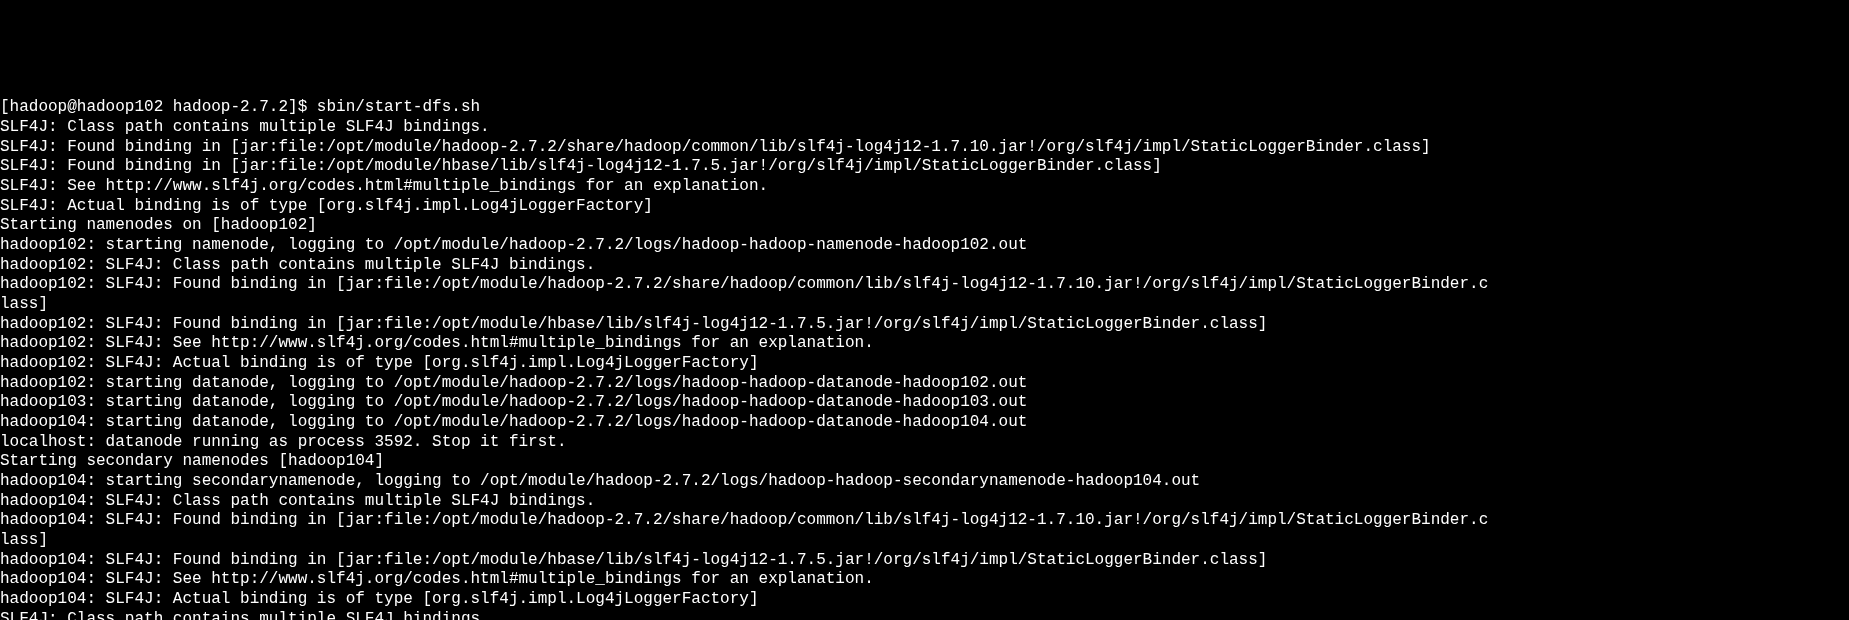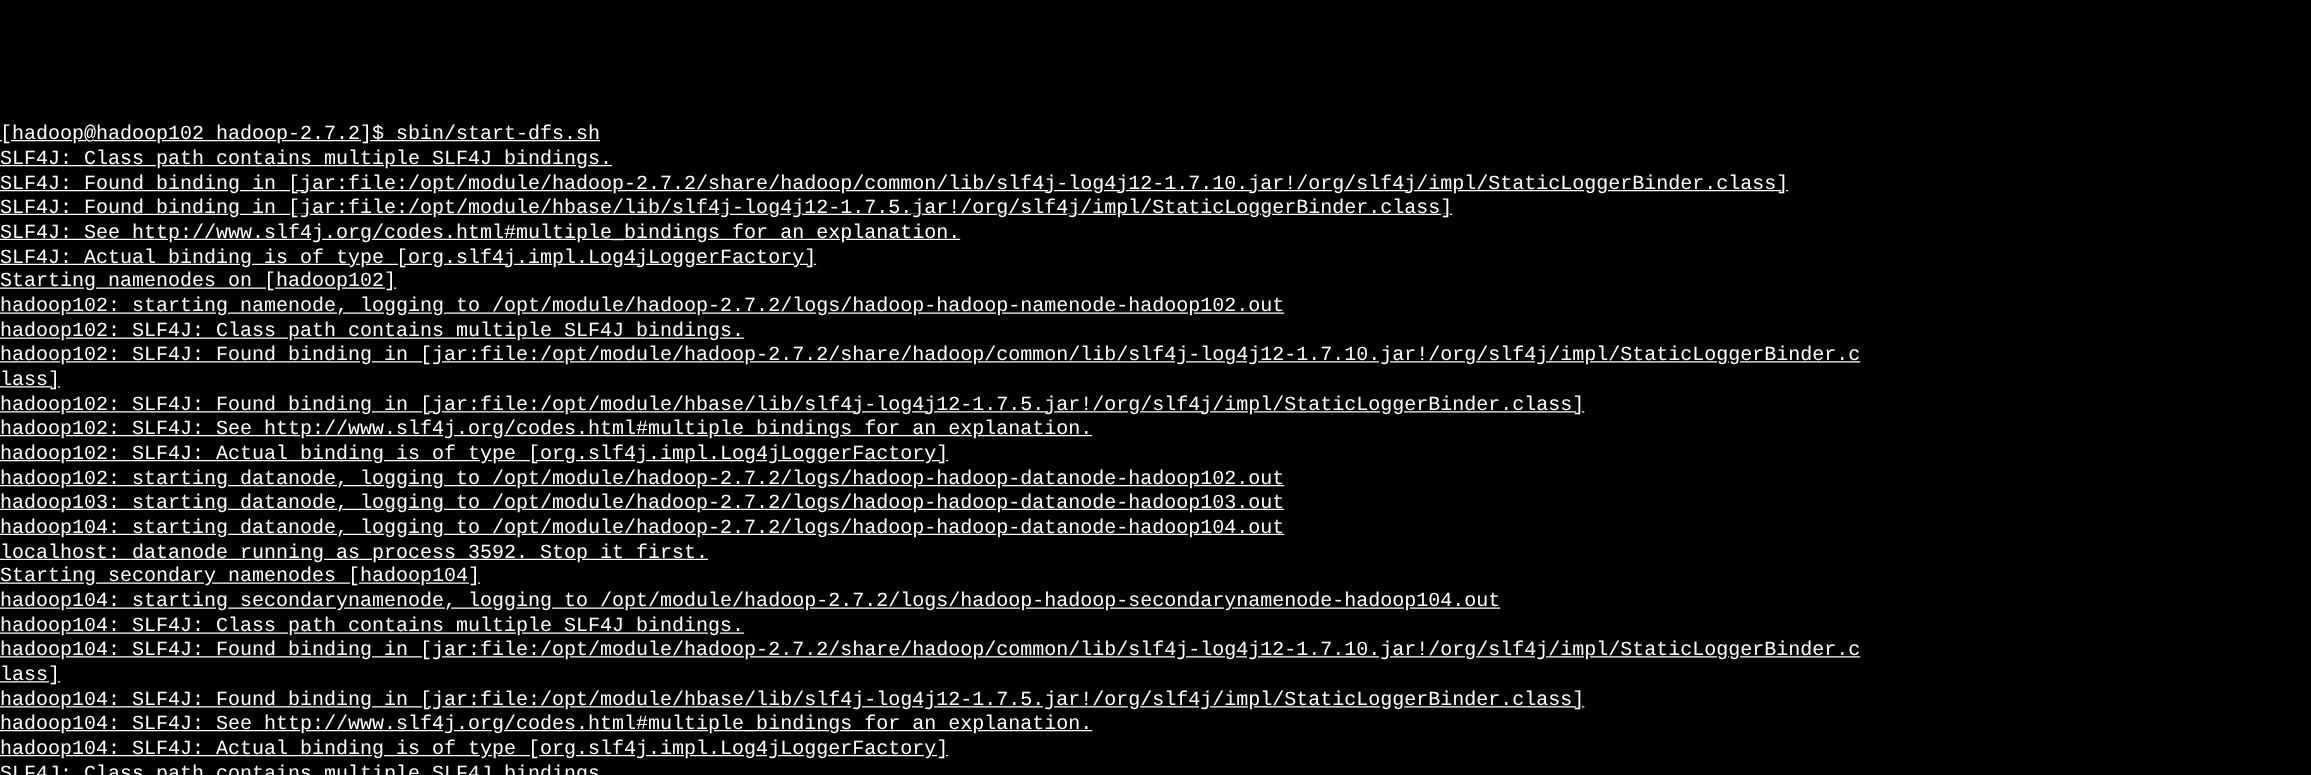--- a/index.html
+++ b/index.html
@@ -13,21 +13,20 @@
     white-space: pre;
     overflow: hidden;
     width: 1849px;
     height: 620px;
   }
   .terminal {
     padding: 0;
   }
   .line {
     display: block;
-    text-decoration: underline;
   }
 </style>
 </head>
 <body>
 
 
 
 <div class="terminal" id="terminal-container"><span class="line">[hadoop@hadoop102 hadoop-2.7.2]$ sbin/start-dfs.sh</span><span class="line">SLF4J: Class path contains multiple SLF4J bindings.</span><span class="line">SLF4J: Found binding in [jar:file:/opt/module/hadoop-2.7.2/share/hadoop/common/lib/slf4j-log4j12-1.7.10.jar!/org/slf4j/impl/StaticLoggerBinder.class]</span><span class="line">SLF4J: Found binding in [jar:file:/opt/module/hbase/lib/slf4j-log4j12-1.7.5.jar!/org/slf4j/impl/StaticLoggerBinder.class]</span><span class="line">SLF4J: See http://www.slf4j.org/codes.html#multiple_bindings for an explanation.</span><span class="line">SLF4J: Actual binding is of type [org.slf4j.impl.Log4jLoggerFactory]</span><span class="line">Starting namenodes on [hadoop102]</span><span class="line">hadoop102: starting namenode, logging to /opt/module/hadoop-2.7.2/logs/hadoop-hadoop-namenode-hadoop102.out</span><span class="line">hadoop102: SLF4J: Class path contains multiple SLF4J bindings.</span><span class="line">hadoop102: SLF4J: Found binding in [jar:file:/opt/module/hadoop-2.7.2/share/hadoop/common/lib/slf4j-log4j12-1.7.10.jar!/org/slf4j/impl/StaticLoggerBinder.c</span><span class="line">lass]</span><span class="line">hadoop102: SLF4J: Found binding in [jar:file:/opt/module/hbase/lib/slf4j-log4j12-1.7.5.jar!/org/slf4j/impl/StaticLoggerBinder.class]</span><span class="line">hadoop102: SLF4J: See http://www.slf4j.org/codes.html#multiple_bindings for an explanation.</span><span class="line">hadoop102: SLF4J: Actual binding is of type [org.slf4j.impl.Log4jLoggerFactory]</span><span class="line">hadoop102: starting datanode, logging to /opt/module/hadoop-2.7.2/logs/hadoop-hadoop-datanode-hadoop102.out</span><span class="line">hadoop103: starting datanode, logging to /opt/module/hadoop-2.7.2/logs/hadoop-hadoop-datanode-hadoop103.out</span><span class="line">hadoop104: starting datanode, logging to /opt/module/hadoop-2.7.2/logs/hadoop-hadoop-datanode-hadoop104.out</span><span class="line">localhost: datanode running as process 3592. Stop it first.</span><span class="line">Starting secondary namenodes [hadoop104]</span><span class="line">hadoop104: starting secondarynamenode, logging to /opt/module/hadoop-2.7.2/logs/hadoop-hadoop-secondarynamenode-hadoop104.out</span><span class="line">hadoop104: SLF4J: Class path contains multiple SLF4J bindings.</span><span class="line">hadoop104: SLF4J: Found binding in [jar:file:/opt/module/hadoop-2.7.2/share/hadoop/common/lib/slf4j-log4j12-1.7.10.jar!/org/slf4j/impl/StaticLoggerBinder.c</span><span class="line">lass]</span><span class="line">hadoop104: SLF4J: Found binding in [jar:file:/opt/module/hbase/lib/slf4j-log4j12-1.7.5.jar!/org/slf4j/impl/StaticLoggerBinder.class]</span><span class="line">hadoop104: SLF4J: See http://www.slf4j.org/codes.html#multiple_bindings for an explanation.</span><span class="line">hadoop104: SLF4J: Actual binding is of type [org.slf4j.impl.Log4jLoggerFactory]</span><span class="line">SLF4J: Class path contains multiple SLF4J bindings.</span></div>
 
 

